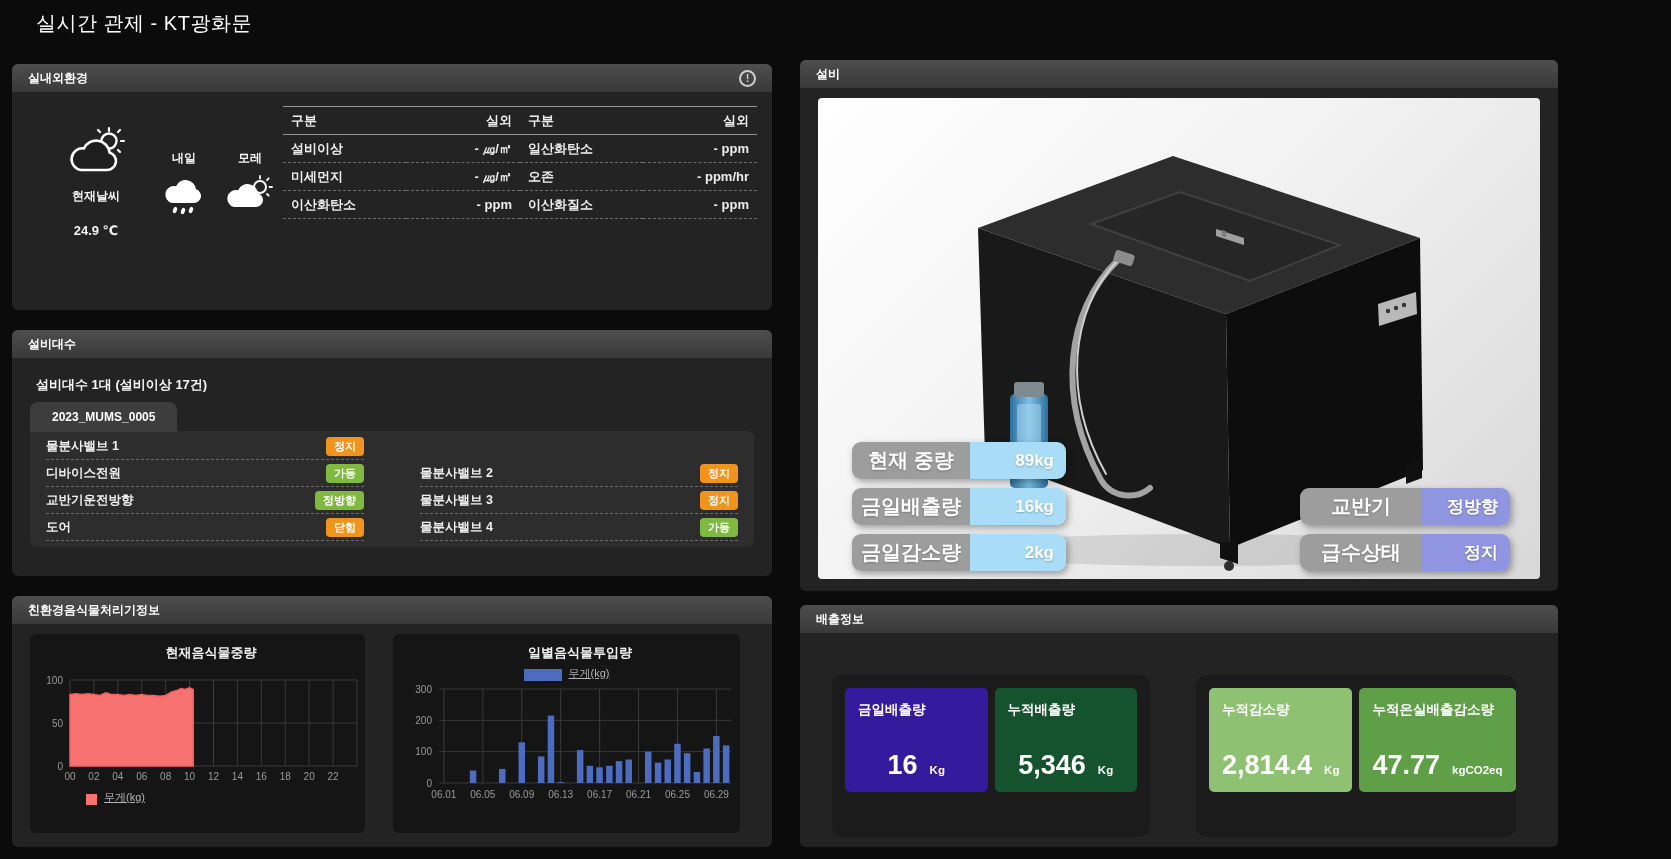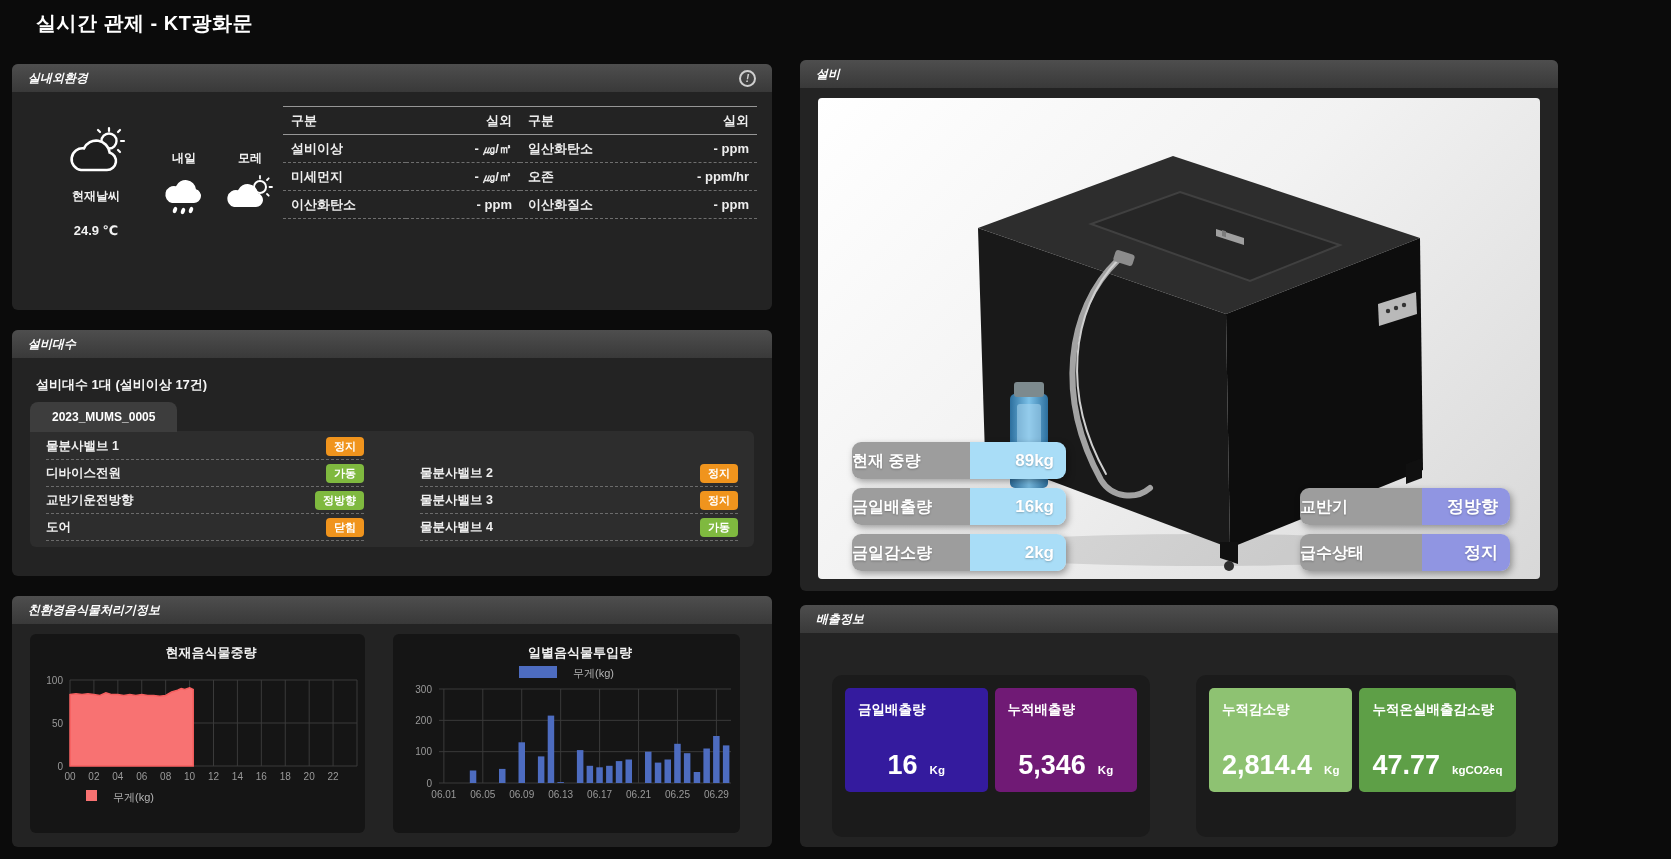--- a/index.html
+++ b/index.html
@@ -1,25 +1,25 @@
 <!DOCTYPE html>
 <html><head>
 <meta charset="utf-8">
 <style>
   * { margin:0; padding:0; box-sizing:border-box; }
   html,body { background:#000; }
   body { font-family:"Liberation Sans","DejaVu Sans",sans-serif; }
   .canvas { position:relative; width:1671px; height:859px; background:#0b0b0b; overflow:hidden; }
 
-  .page-title { position:absolute; left:36px; top:10px; font-size:20px; font-weight:bold; color:#ffffff; letter-spacing:.5px; }
+  .page-title { position:absolute; left:36px; top:10px; font-size:20px; font-weight:normal; color:#ffffff; letter-spacing:.5px; }
 
   .panel { position:absolute; background:#232323; border-radius:6px; }
   .panel-header { height:24px; background:linear-gradient(180deg,#4e4e4e,#393939); border-radius:6px 6px 0 0;
     display:flex; align-items:center; justify-content:space-between; padding:14px 16px;
-    font-size:12px; font-weight:bold; color:#ffffff;font-style:italic; }
+    font-size:12px; font-weight:bold; color:#ffffff; }
   .panel-body { position:relative; height:calc(100% - 28px); }
 
   #panel-env { left:12px; top:64px; width:760px; height:246px; }
   #panel-status { left:12px; top:330px; width:760px; height:246px; }
   #panel-food { left:12px; top:596px; width:760px; height:251px; }
   #panel-equip { left:800px; top:60px; width:758px; height:531px; }
   #panel-emission { left:800px; top:605px; width:758px; height:242px; }
 
   .info-icon { width:17px; height:17px; border:2px solid #cfcfcf; border-radius:50%; color:#cfcfcf;
     font-size:11px; font-weight:bold; display:flex; align-items:center; justify-content:center; cursor:pointer; }
@@ -55,37 +55,37 @@
   .s-label { font-size:12.5px; font-weight:bold; color:#f0f0f0; }
   .badge { font-size:11px; font-weight:bold; color:#fff; padding:2px 8px; border-radius:4px; min-width:34px; text-align:center; }
   .badge[data-color="green"] { background:#7fb93f; }
   .badge[data-color="orange"] { background:#f0941d; }
 
   
   .chart-card { position:absolute; top:10px; height:199px; background:#151515; border-radius:6px; }
   #card-weight { left:18px; width:335px; }
   #card-daily { left:381px; width:347px; }
   .chart-title { text-align:center; font-size:13px; font-weight:bold; color:#f2f2f2; padding-top:10px;margin-left:27px; }
-  .legend { display:flex; align-items:flex-start; gap:16px; font-size:11px; color:#b5b5b5; }
+  .legend { display:flex; align-items:flex-end; gap:7px; font-size:11px; color:#b5b5b5;text-decoration:underline; }
   .legend-left { margin:2px 0 0 56px; }
   .legend-center { justify-content:center; margin-top:4px; }
   .swatch.sq { width:11px; height:11px; display:inline-block; }
   .swatch.wide { width:38px; height:12px; display:inline-block; }
   #svg-area { display:block; margin-top:8px; }
   #svg-bar { display:block; margin-top:2px; }
 
   
   .photo { position:absolute; left:18px; right:18px; top:10px; bottom:12px;
     background:linear-gradient(135deg,#ffffff 0%,#f2f2f2 45%,#d8d8d8 100%); border-radius:4px; overflow:hidden; }
   .photo > svg.machine { position:absolute; inset:0; width:100%; height:100%; }
   .overlay-left { position:absolute; left:34px; bottom:8px; display:flex; flex-direction:column; gap:9px; }
   .overlay-right { position:absolute; right:30px; bottom:8px; display:flex; flex-direction:column; gap:9px; }
   .ov-row { display:flex; border-radius:9px; box-shadow:2px 3px 7px rgba(0,0,0,.35); }
-  .ov-label { background:#9d9d9d; color:#fff; font-size:16px; font-weight:bold; line-height:37px; height:37px;
-    text-align:left; border-radius:9px 0 0 9px; text-shadow:0 1px 2px rgba(0,0,0,.25); }
+  .ov-label { background:#9d9d9d; color:#fff; font-size:20px; font-weight:bold; line-height:37px; height:37px;
+    text-align:center; border-radius:9px 0 0 9px; text-shadow:0 1px 2px rgba(0,0,0,.25); }
   .overlay-left .ov-label { width:118px; }
   .overlay-right .ov-label { width:122px; }
   .ov-value { height:37px; line-height:37px; font-size:17px; font-weight:bold; color:#fff; text-align:right;
     padding-right:12px; border-radius:0 9px 9px 0; text-shadow:0 1px 2px rgba(0,0,0,.25); }
   .ov-value.blue { width:96px; background:#a9ddf7; }
   .ov-value.purple { width:88px; background:#9095e2; }
 
   
   .em-group { position:absolute; top:42px; height:162px; background:#1b1b1b; border-radius:10px;
     padding:13px; display:flex; gap:7px; align-items:flex-start; }
@@ -407,21 +407,21 @@
     </div>
     <div class="panel-body">
       <div class="em-group" id="em-group-a">
         <div class="em-card" style="background: rgb(52, 27, 158);">
           <div class="em-title">금일배출량</div>
           <div class="em-value-row">
             <span class="em-value">16</span>
             <span class="em-unit">Kg</span>
           </div>
         </div>
-        <div class="em-card" style="background: #701a75;">
+        <div class="em-card" style="background: #14532d;">
           <div class="em-title">누적배출량</div>
           <div class="em-value-row">
             <span class="em-value">5,346</span>
             <span class="em-unit">Kg</span>
           </div>
         </div>
       </div>
       <div class="em-group" id="em-group-b">
         <div class="em-card" style="background: rgb(142, 194, 114);">
           <div class="em-title">누적감소량</div>

